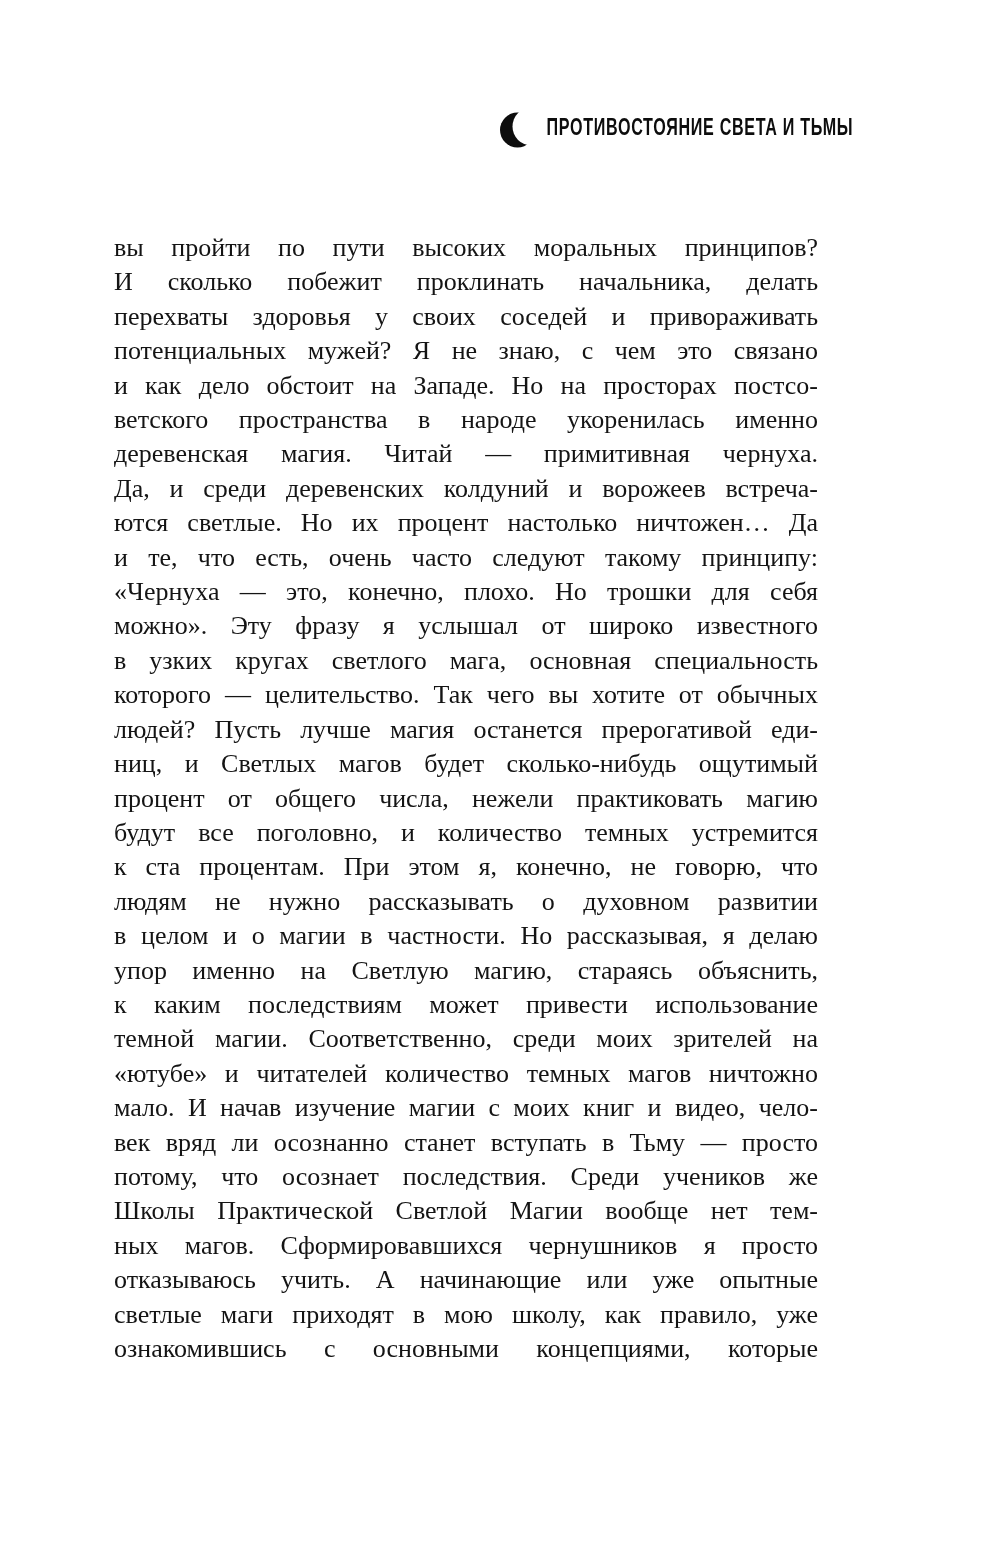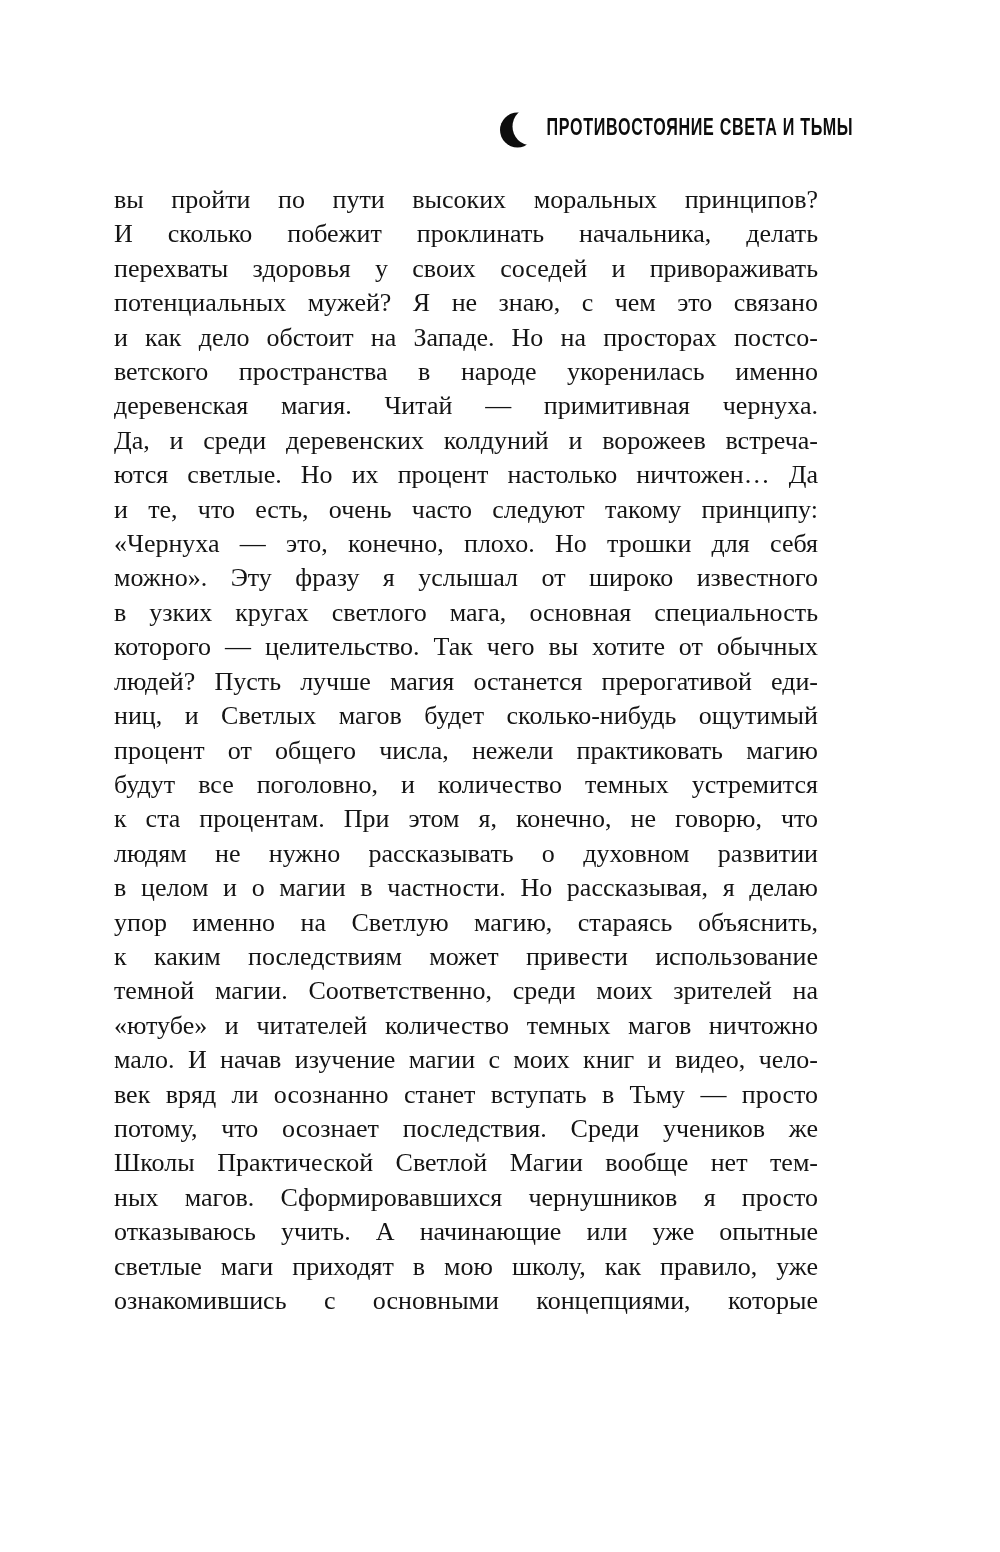--- a/index.html
+++ b/index.html
@@ -40,20 +40,21 @@
     font-family: "Liberation Serif", serif;
     font-size: 26px;
     line-height: 34.4px;
     color: #141414;
   }
   .body-text .justified {
     text-align: justify;
     text-align-last: justify;
     text-justify: inter-word;
     white-space: pre-line;
+    margin-top: 48px;
   }
   .body-text .last-line {
     text-align: left;
     white-space: pre-line;
   }
   .page-number {
     position: absolute;
     top: 1406px;
     right: 148px;
     font-family: "Liberation Sans", sans-serif;

